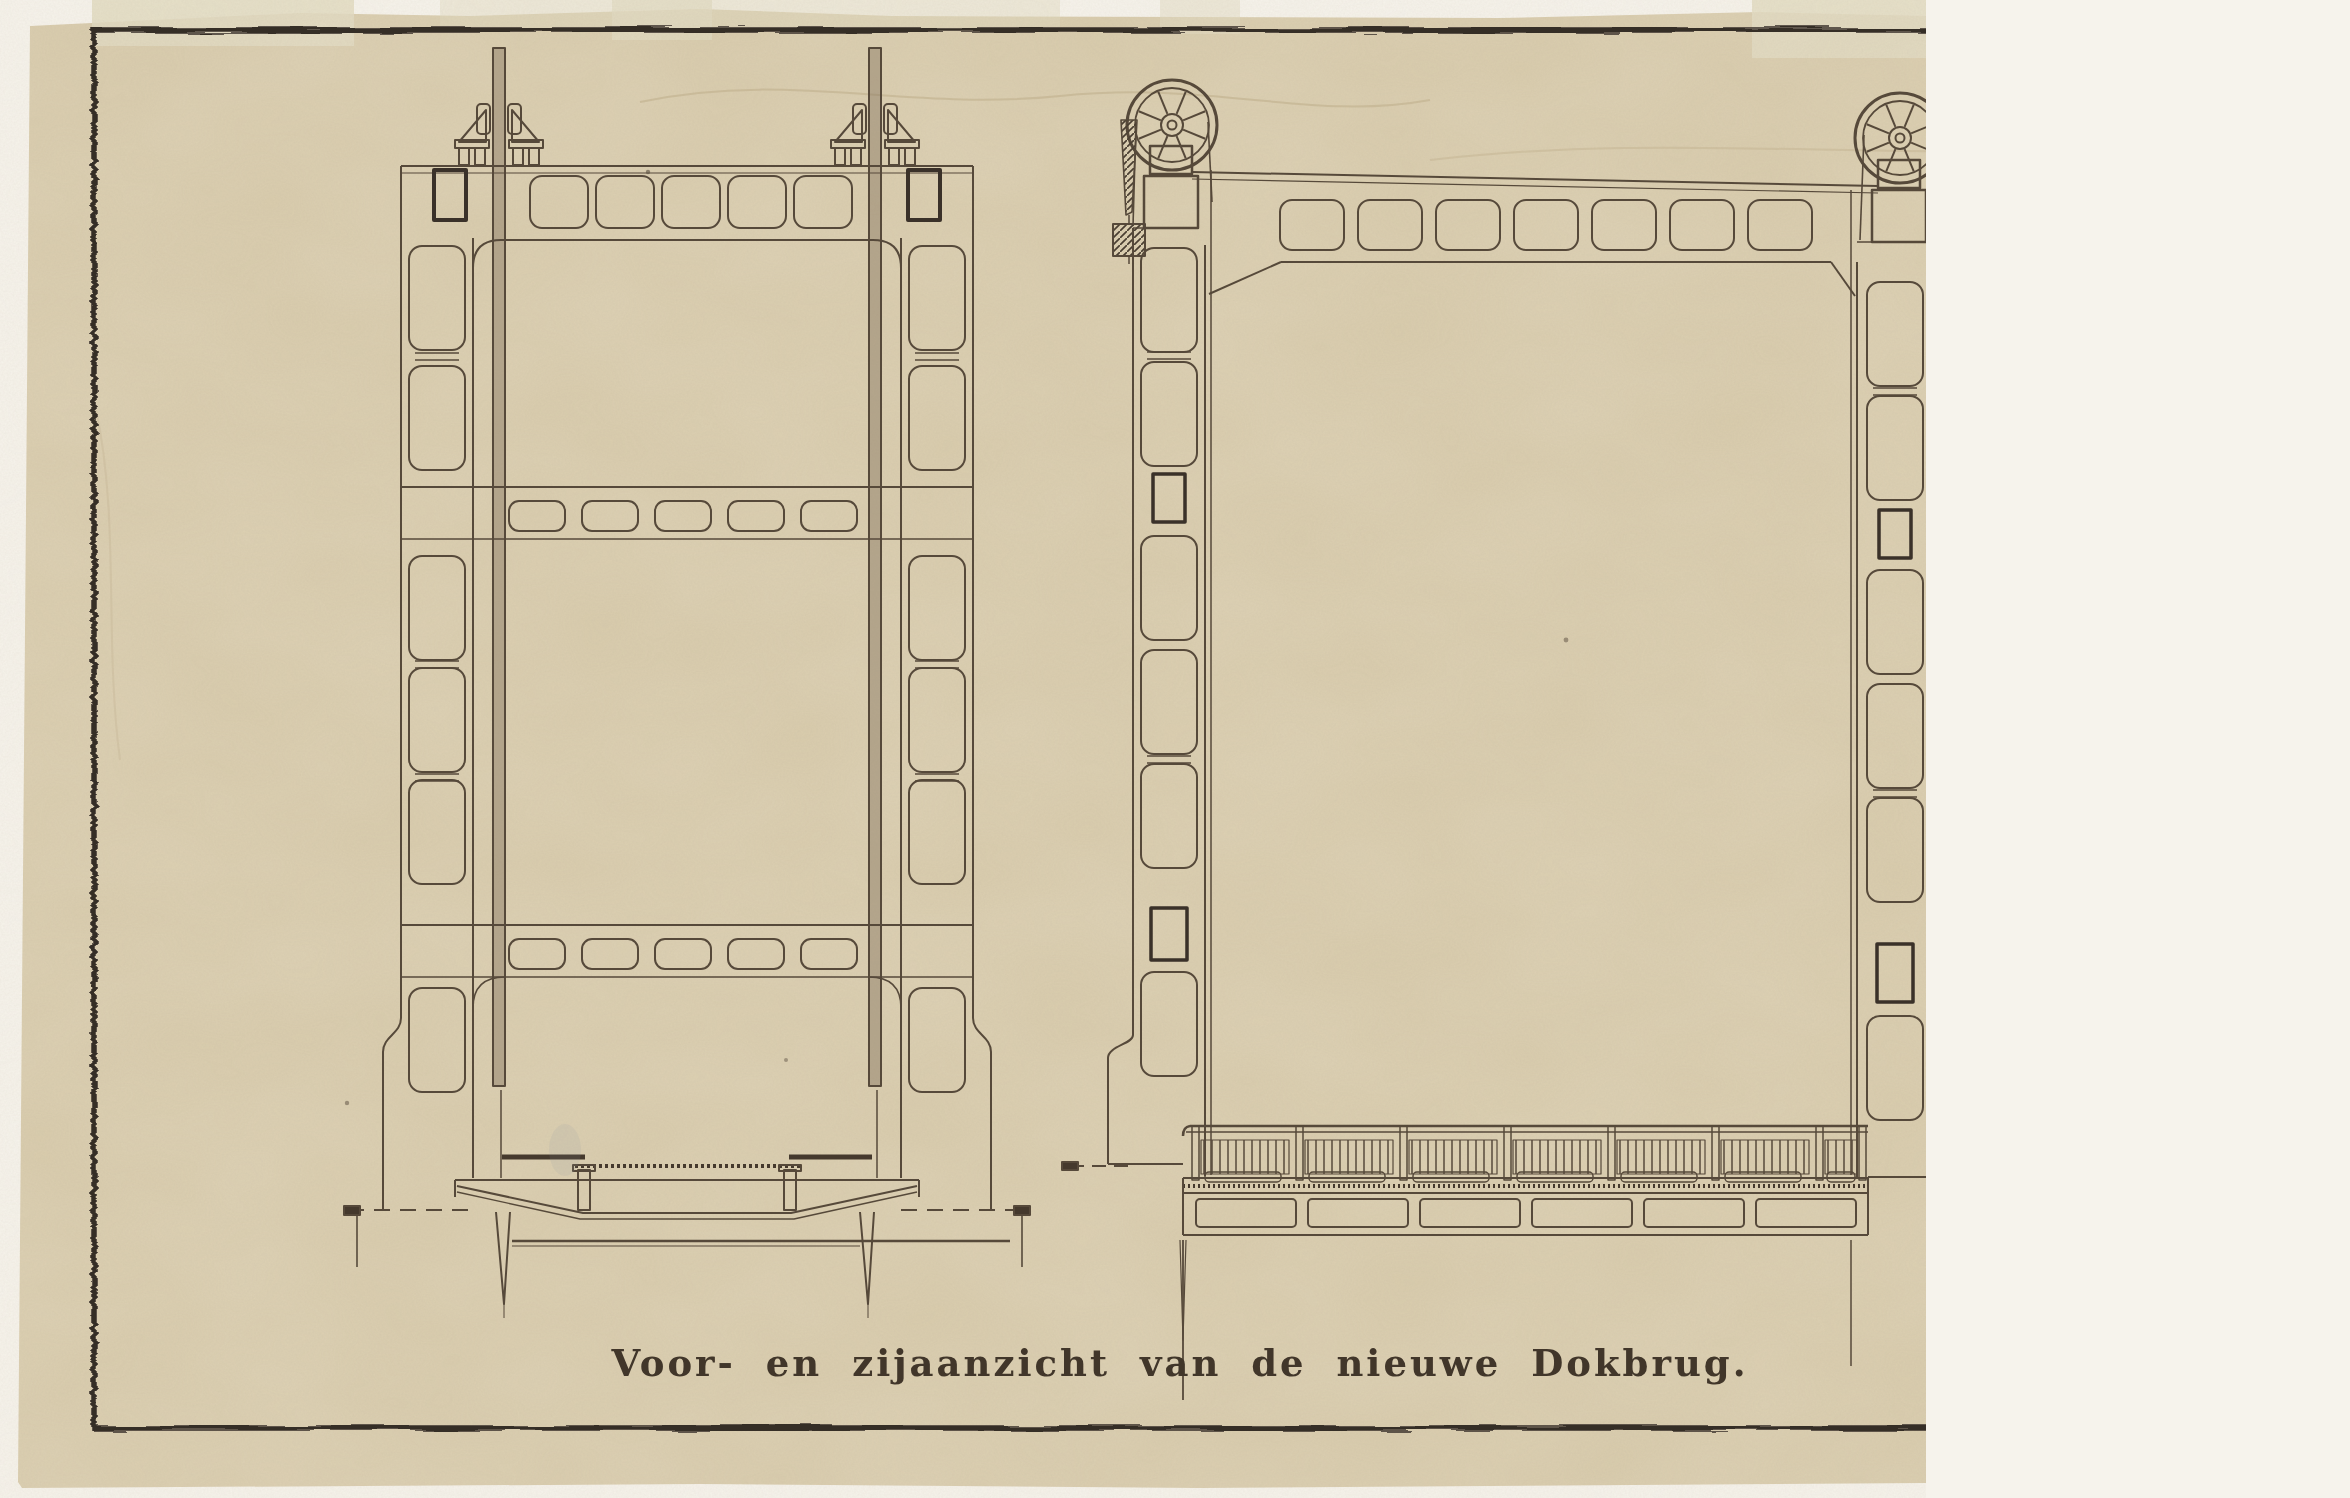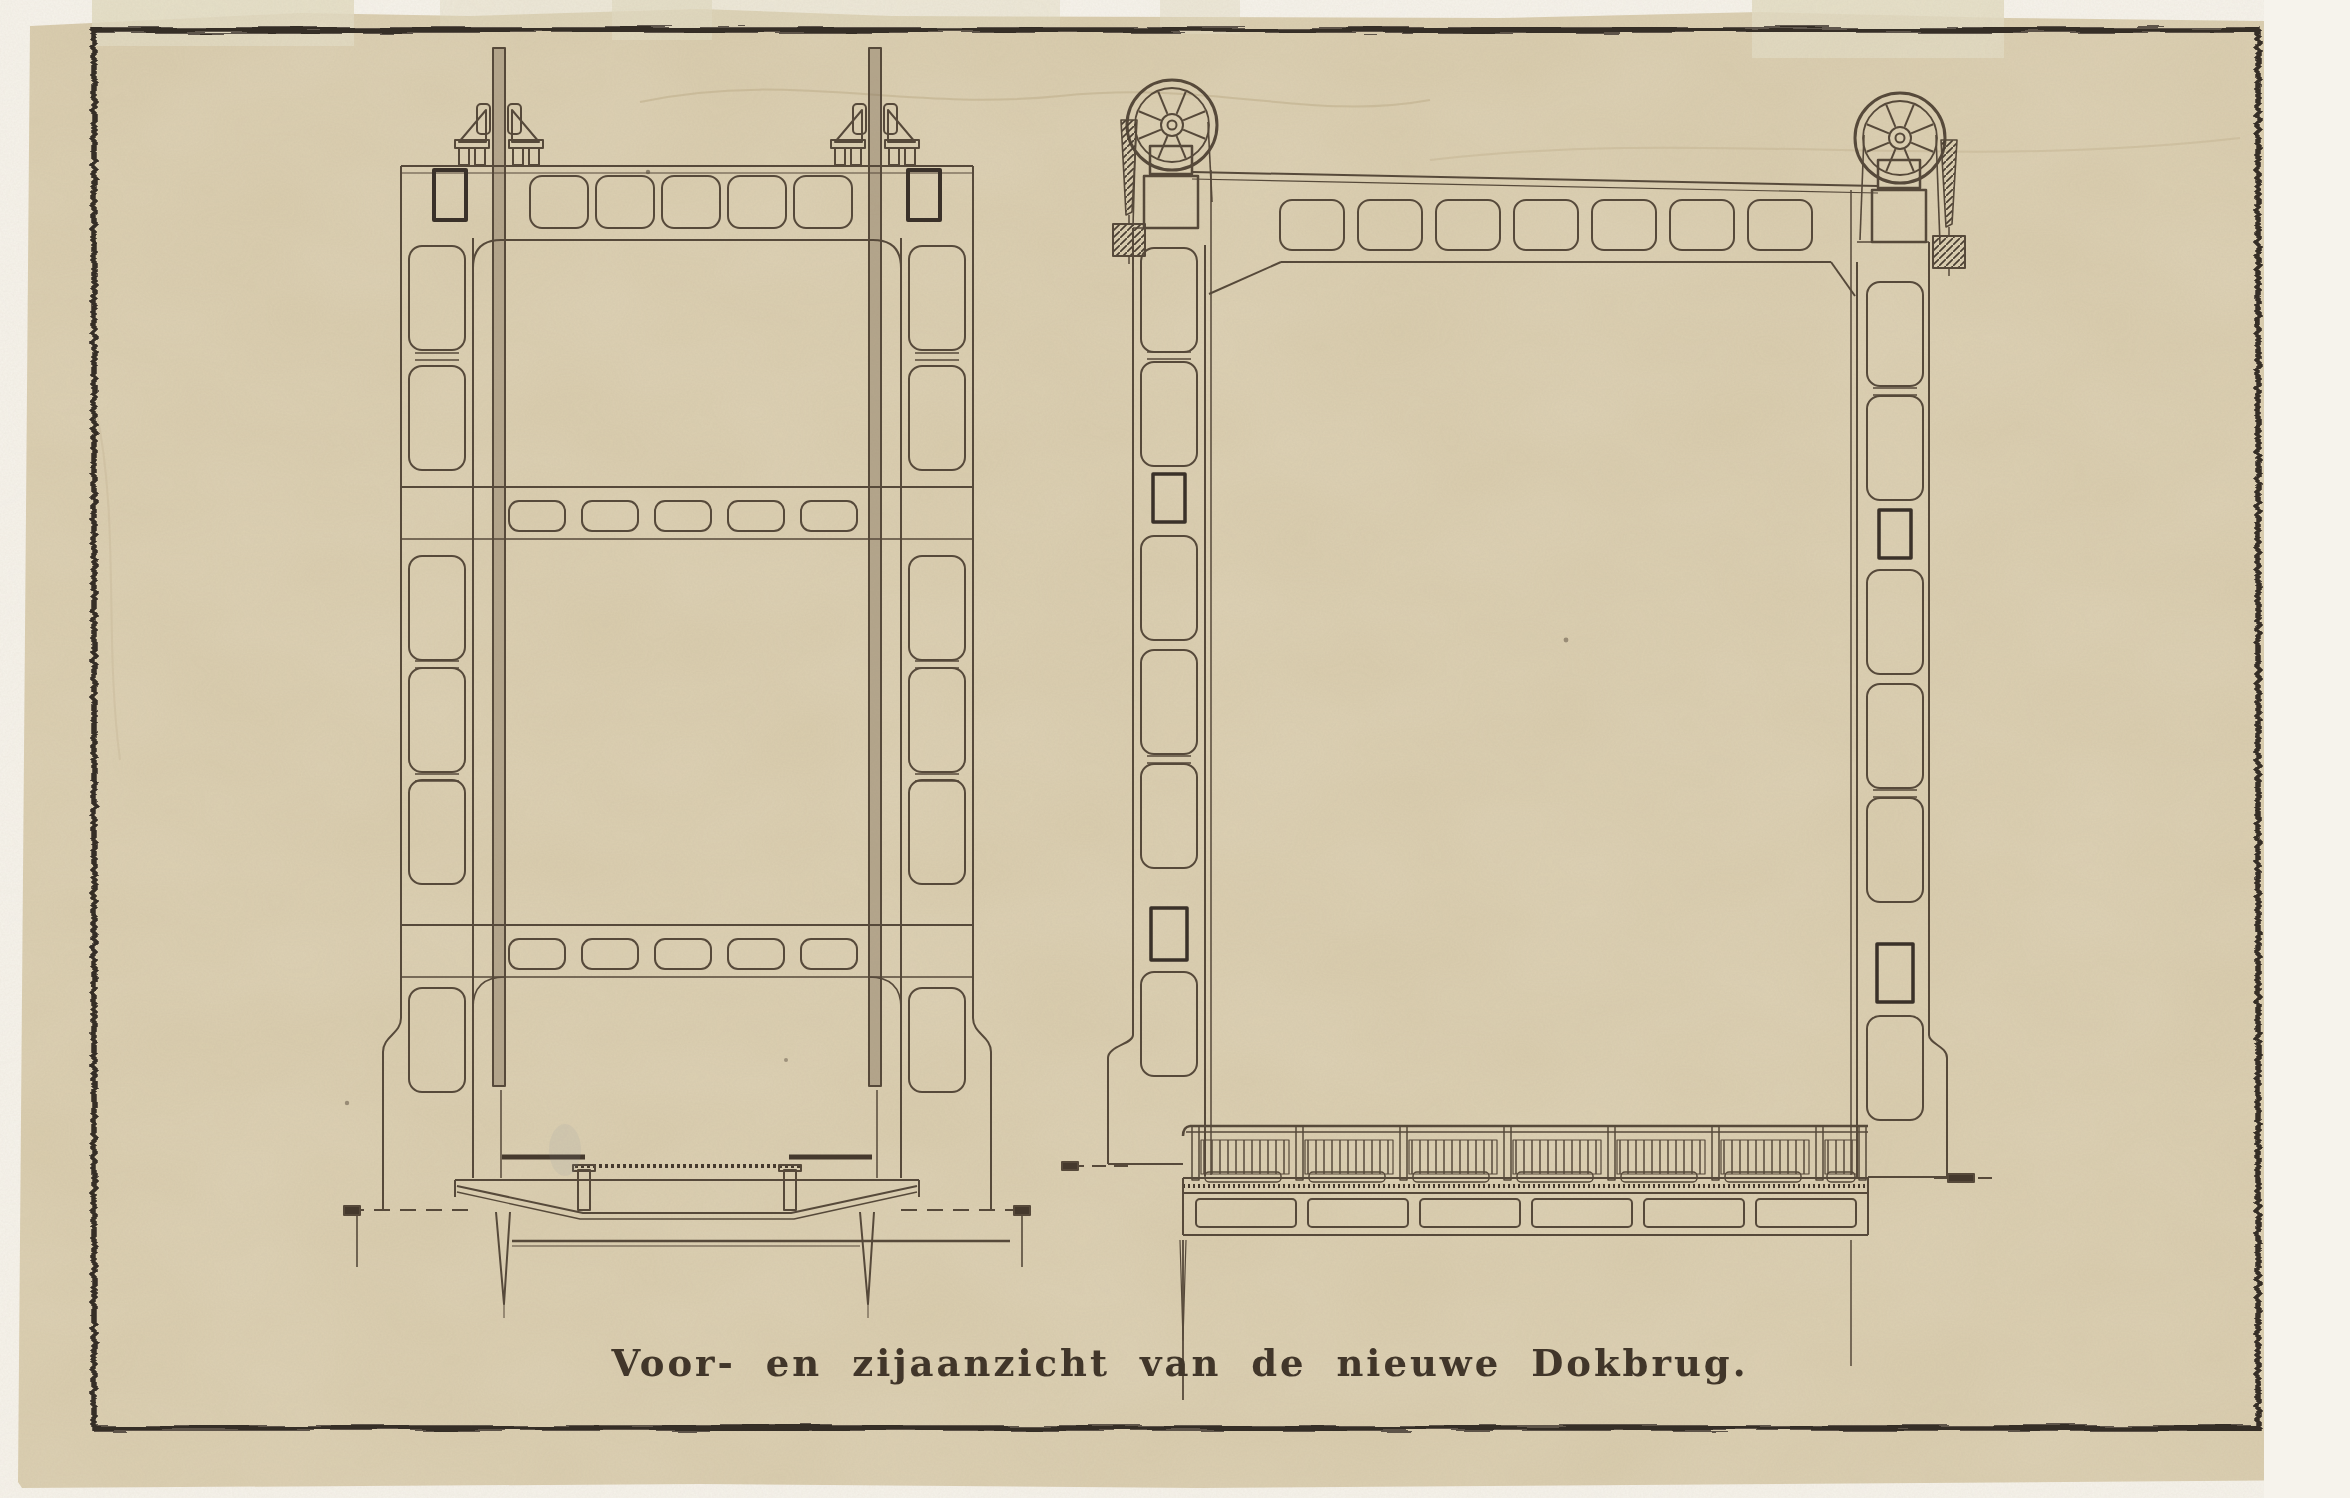--- a/index.html
+++ b/index.html
@@ -1,16 +1,16 @@
 <!DOCTYPE html>
 <html><head>
 <meta charset="utf-8">
 <style>
   html,body{margin:0;padding:0;background:#f6f3ec;}
-  .page{position:relative;width:2264px;height:1498px;background:#f6f3ec;overflow:hidden;
+  .page{position:relative;width:1926px;height:1498px;background:#f6f3ec;overflow:hidden;
         font-family:"DejaVu Serif","Liberation Serif",serif;}
   .page svg{position:absolute;left:0;top:0;}
   .caption-text{font-family:"DejaVu Serif","Liberation Serif",serif;font-weight:bold;
         font-size:37px;letter-spacing:3px;word-spacing:14px;fill:#41362a;}
 </style>
 </head>
 <body>
 
 <div class="page">
 <svg width="2350" height="1498" viewBox="0 0 2350 1498" xmlns="http://www.w3.org/2000/svg" xmlns:xlink="http://www.w3.org/1999/xlink">

